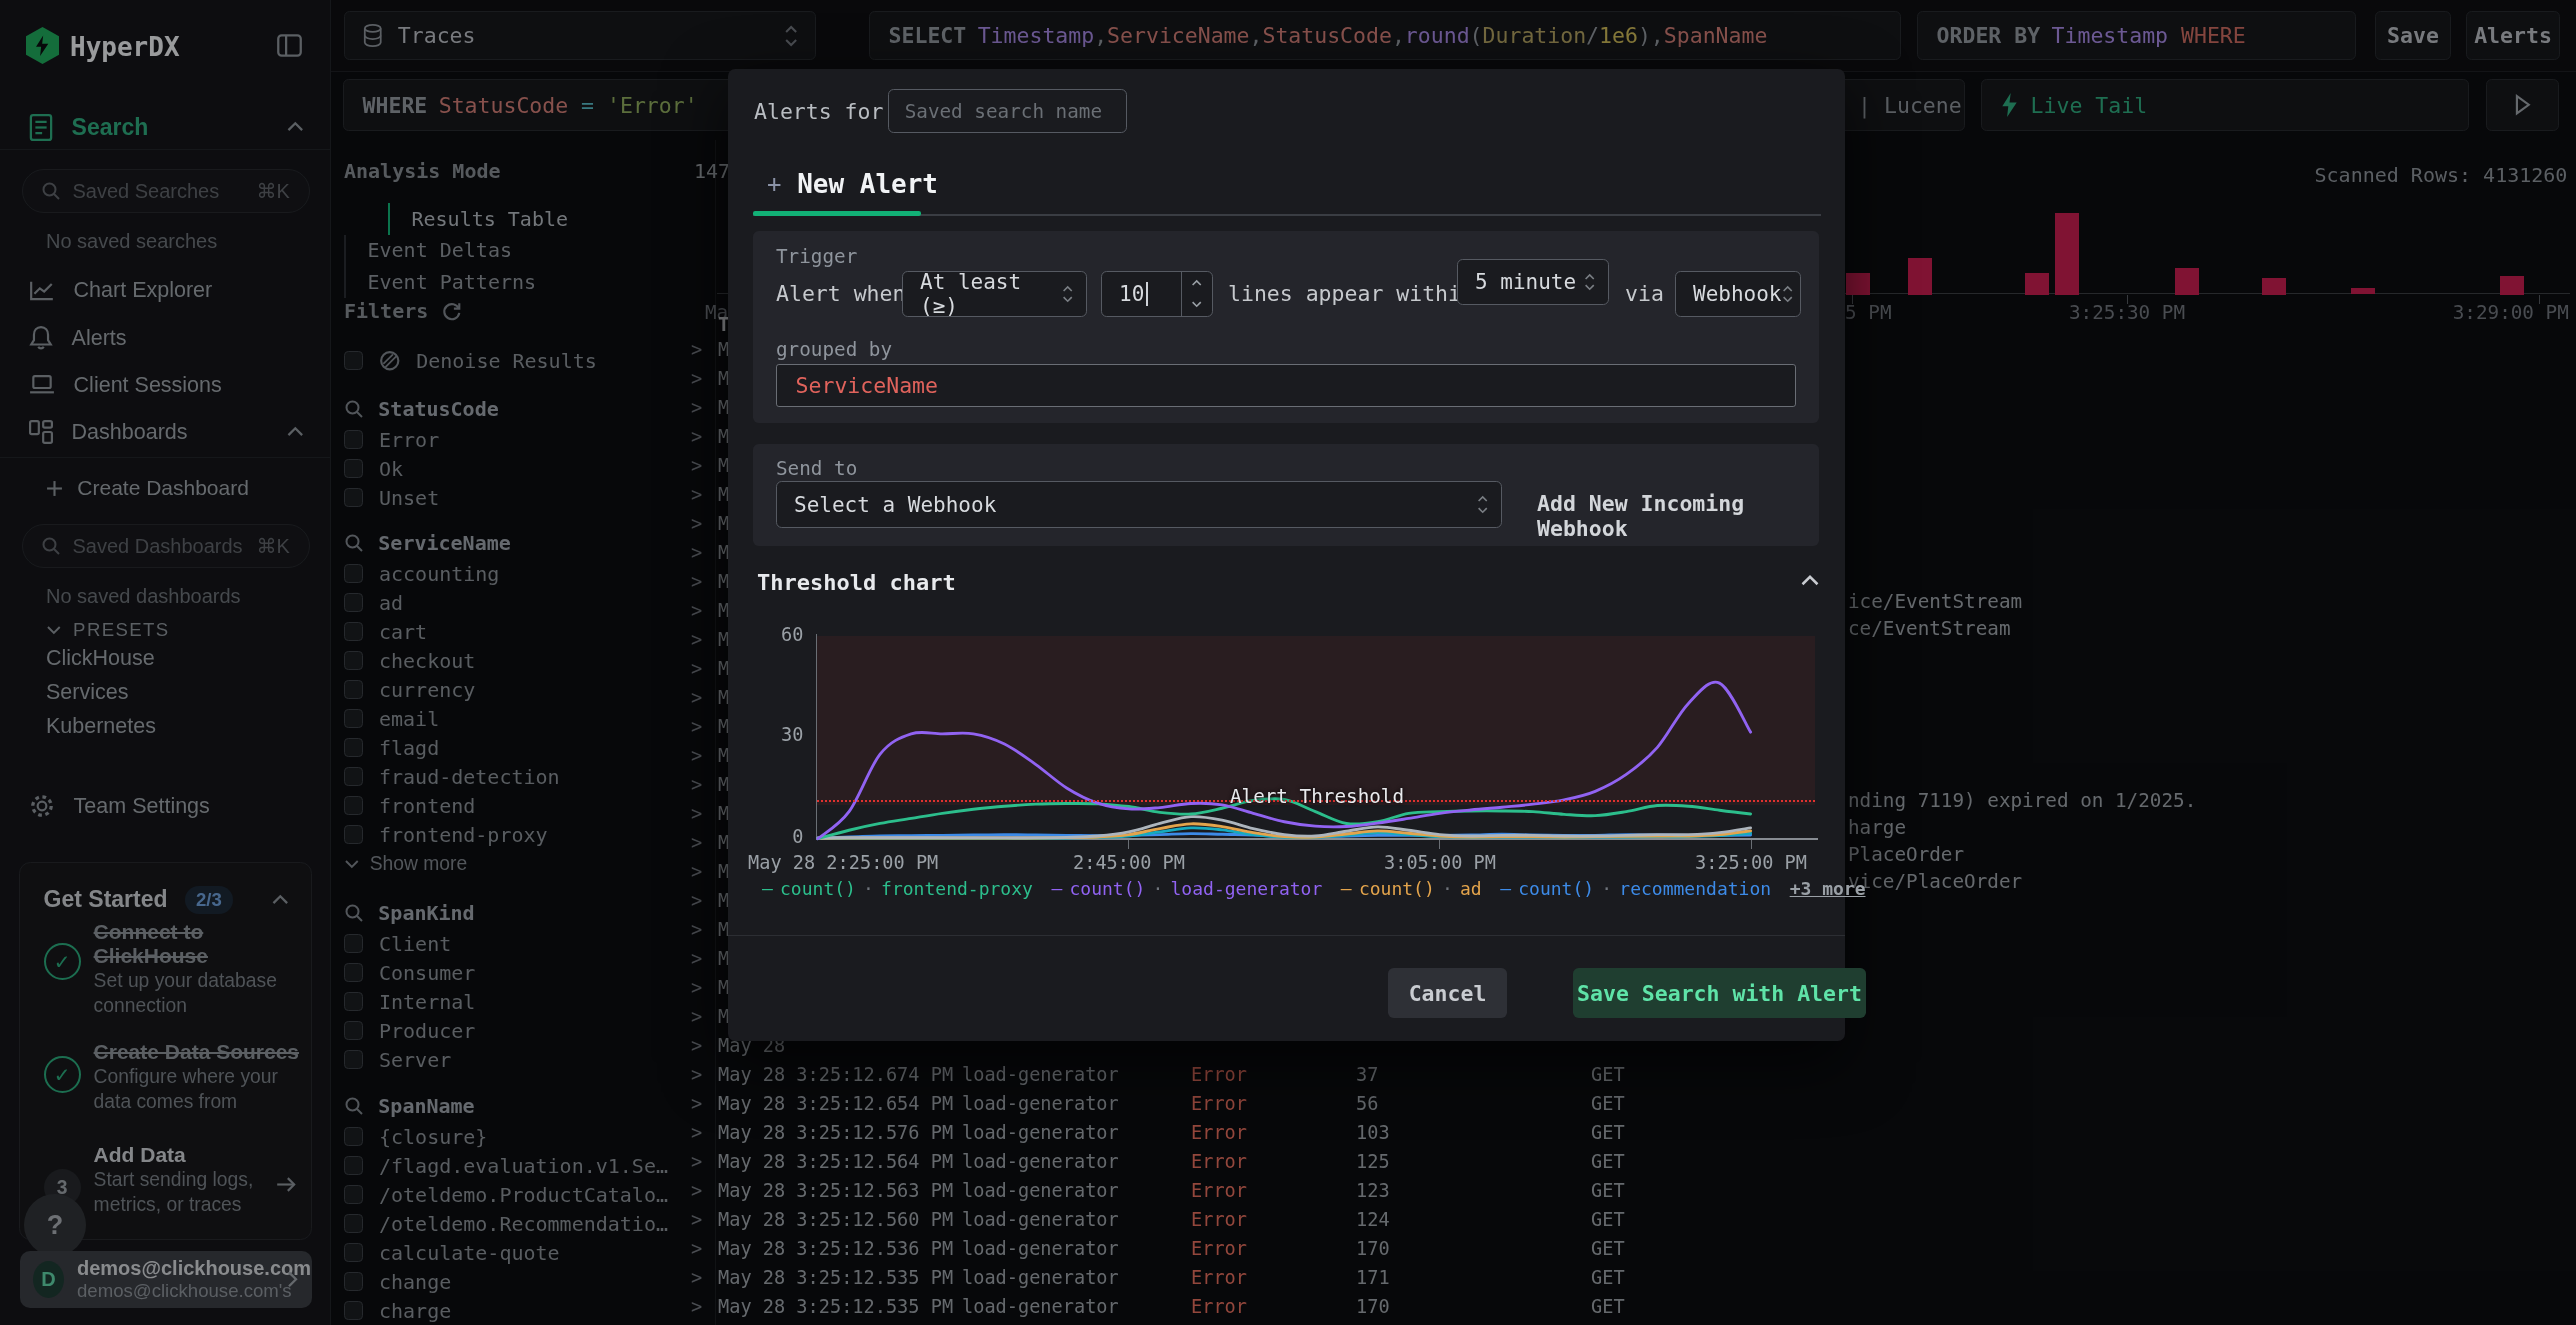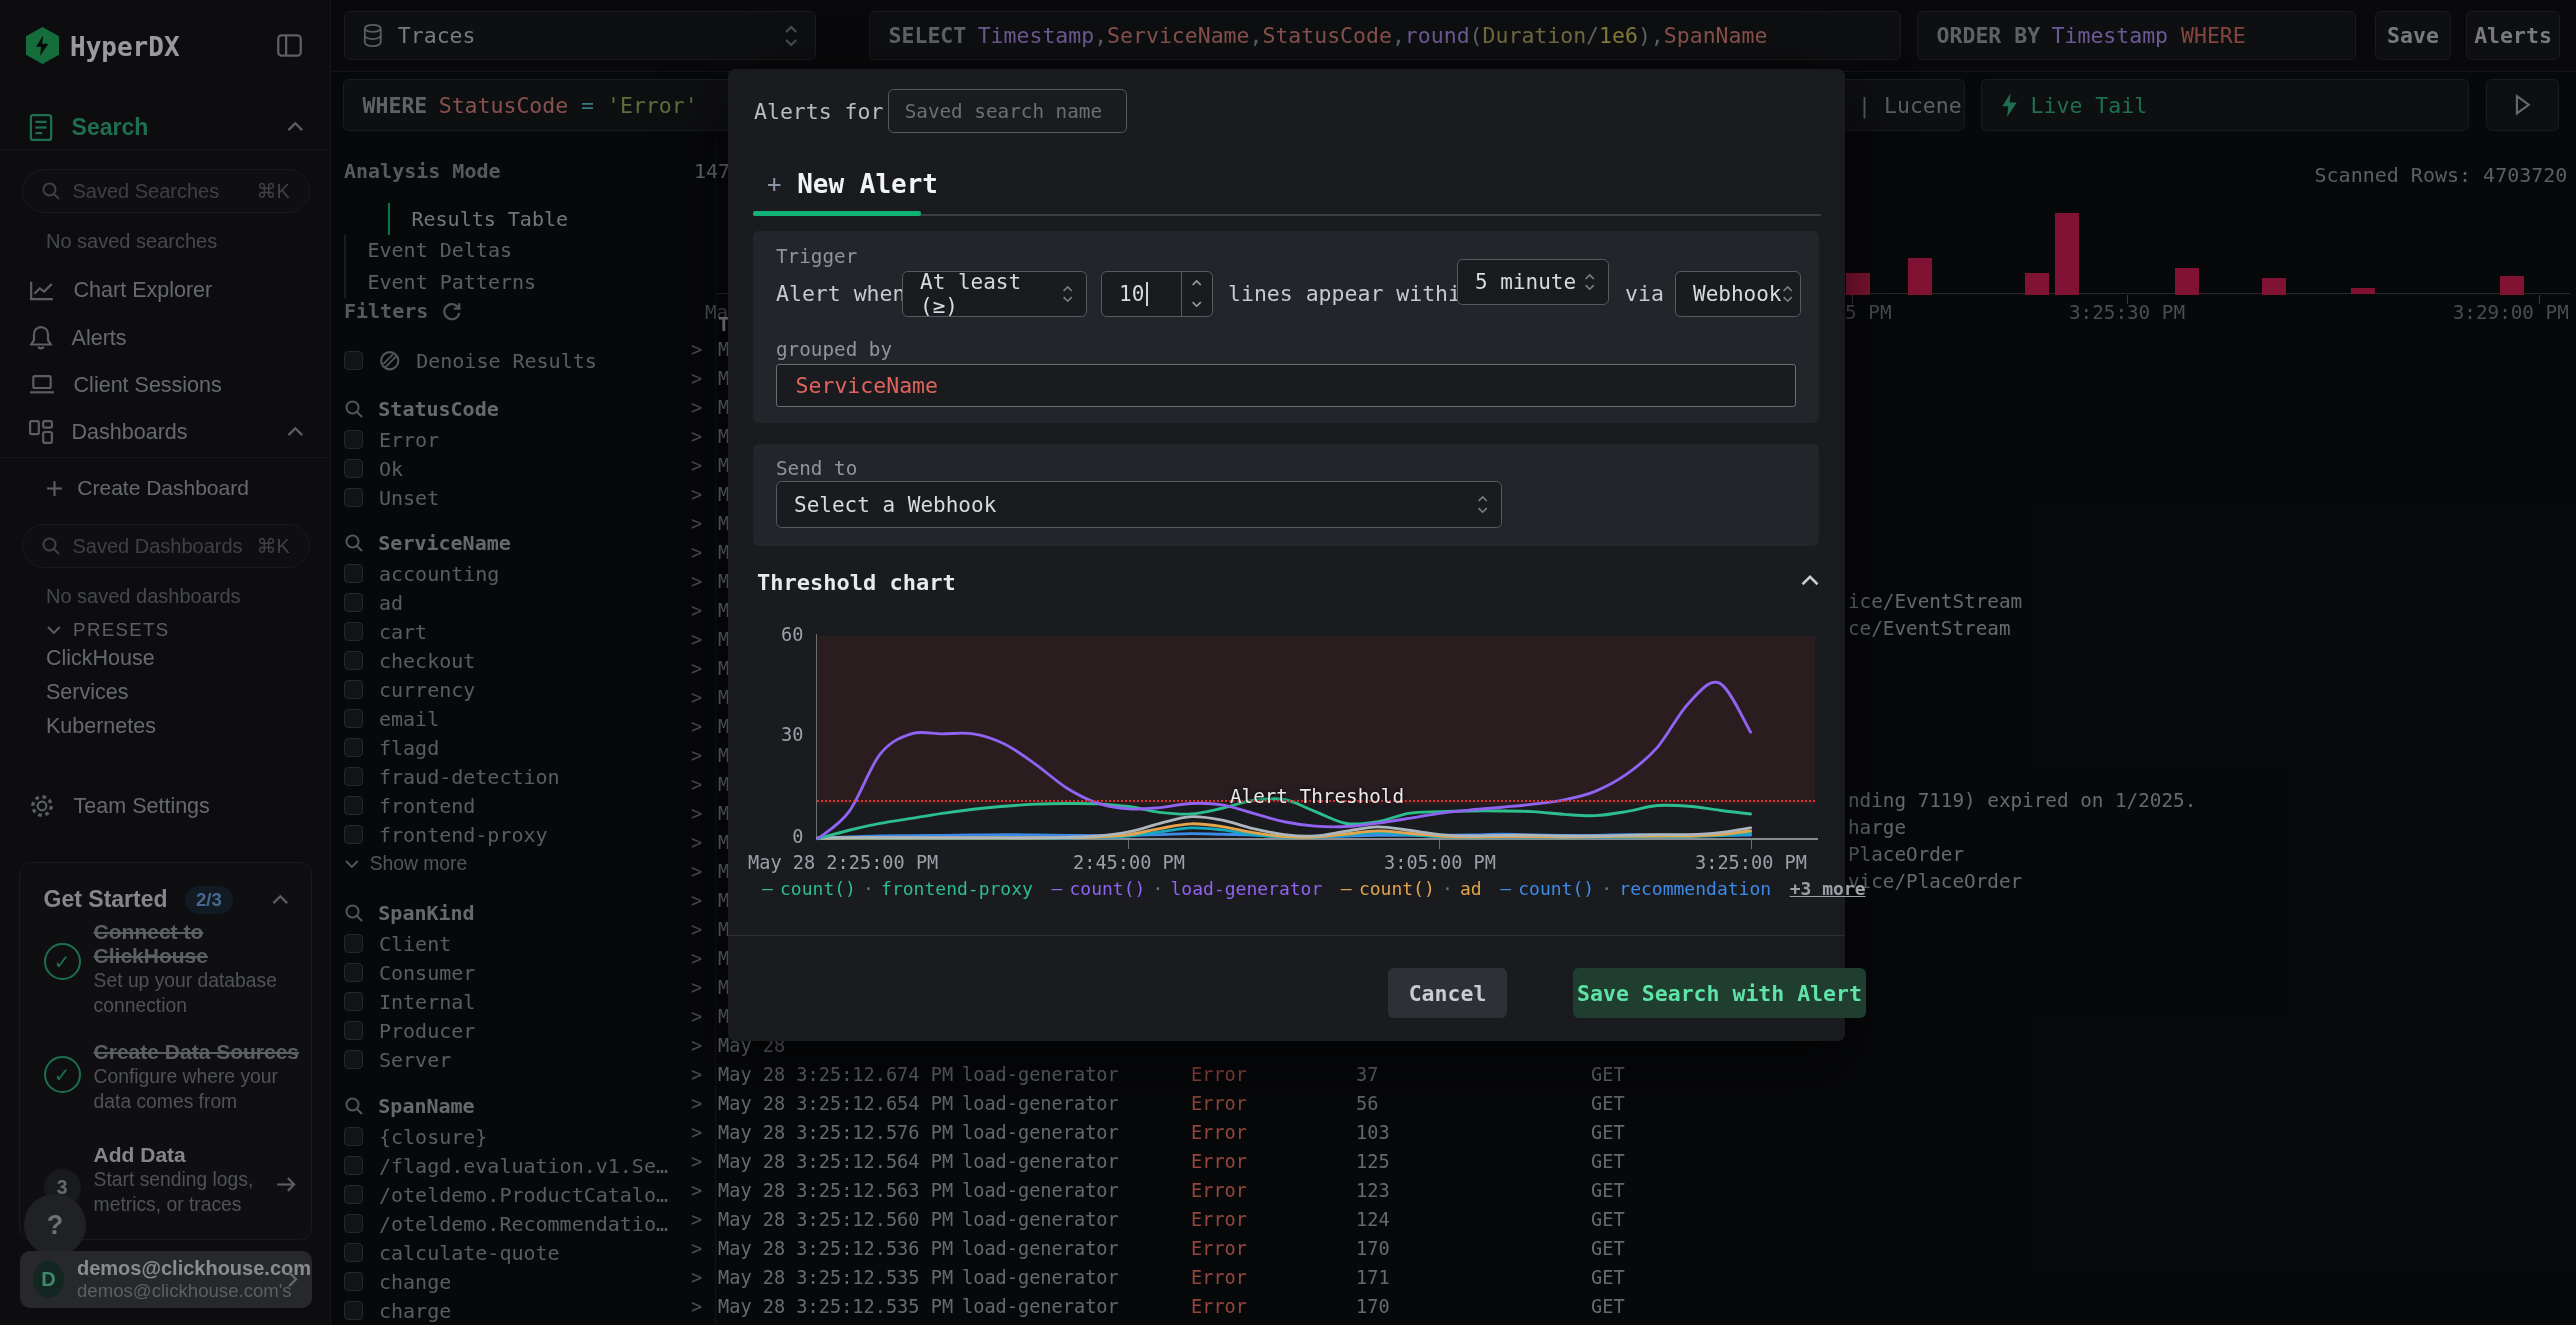--- a/index.html
+++ b/index.html
@@ -532,21 +532,21 @@
           </div>
           <div class="fitem">
             <span class="cbox"></span>
             <span>charge</span>
           </div>
         </div>
     </div>
   </div>
 
   <div class="abs mono" style="left:694px;top:159px;font-size:20px;color:#9aa0a6;">147</div>
-  <div class="abs mono" style="right:8.6px;top:163px;font-size:20px;color:#8a9097;">Scanned Rows: 4703720</div>
+  <div class="abs mono" style="right:8.6px;top:163px;font-size:20px;color:#8a9097;">Scanned Rows: 4131260</div>
 
   <div id="histogram-layer">
     <div class="abs" style="left:717px;top:293px;width:1853px;height:1.4px;background:#3a3d42;"></div>
     <div class="abs" style="left:1852px;top:295px;width:1.4px;height:8.6px;background:#54585e;"></div>
     <div class="abs" style="left:2127px;top:295px;width:1.4px;height:8.6px;background:#54585e;"></div>
     <div class="abs" style="left:2539px;top:295px;width:1.4px;height:8.6px;background:#54585e;"></div>
     <div class="axis-label" style="left:705px;">May 28</div>
     <div class="axis-label" style="left:1729px;">May 28 3:15 PM</div>
     <div class="axis-label" style="left:2127px;transform:translateX(-50%);">3:25:30 PM</div>
     <div class="axis-label" style="right:7.2px;">3:29:00 PM</div>
@@ -868,20 +868,21 @@
         <span>Select a Webhook</span>
         <span class="updown">
           <svg width="11.4" height="7.2" viewBox="0 0 14 8">
               <polyline points="2,7 7,2 12,7" fill="none" stroke="#9aa0a6" stroke-width="2"></polyline>
             </svg>
           <svg width="11.4" height="7.2" viewBox="0 0 14 8">
               <polyline points="2,1 7,6 12,1" fill="none" stroke="#9aa0a6" stroke-width="2"></polyline>
             </svg>
         </span>
       </div>
+      <div class="abs" style="left:784px;top:47px;font-size:21.5px;font-weight:bold;color:#D3D6DA;"><span>Add New Incoming Webhook</span></div>
     </div>
 
     <div class="abs" style="left:29px;top:501px;font-size:22px;font-weight:bold;color:#E8EAED;">Threshold chart</div>
     <span class="icon abs" style="left:1072px;top:505px;">
       <svg width="20" height="13" viewBox="0 0 16 10">
           <polyline points="2,8 8,2 14,8" fill="none" stroke="#c9ccd1" stroke-width="2"></polyline>
         </svg>
     </span>
 
     <div class="abs" style="left:0;top:0;width:1117px;height:972px;pointer-events:none;">

